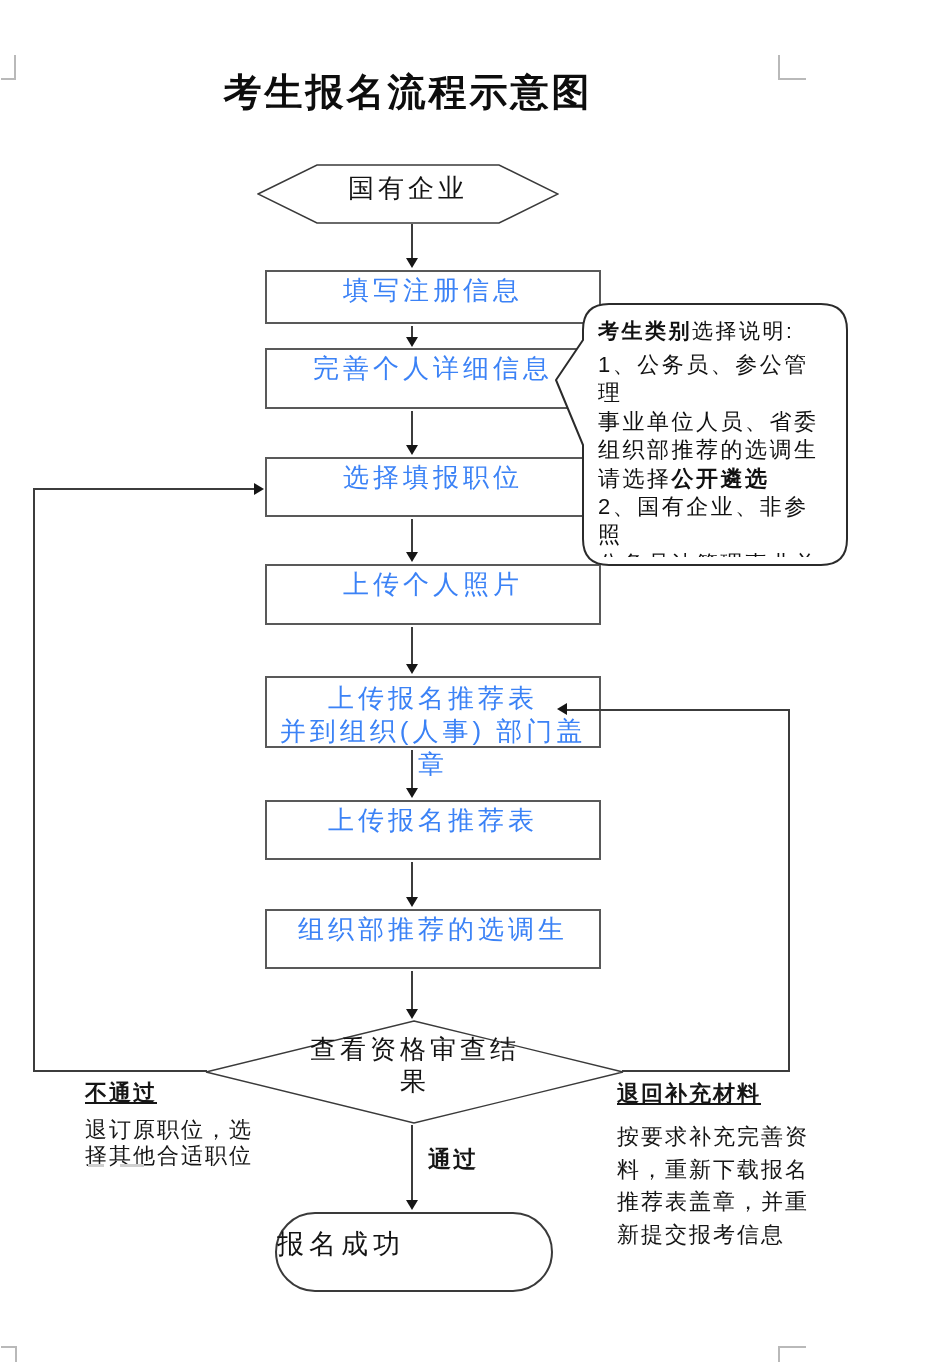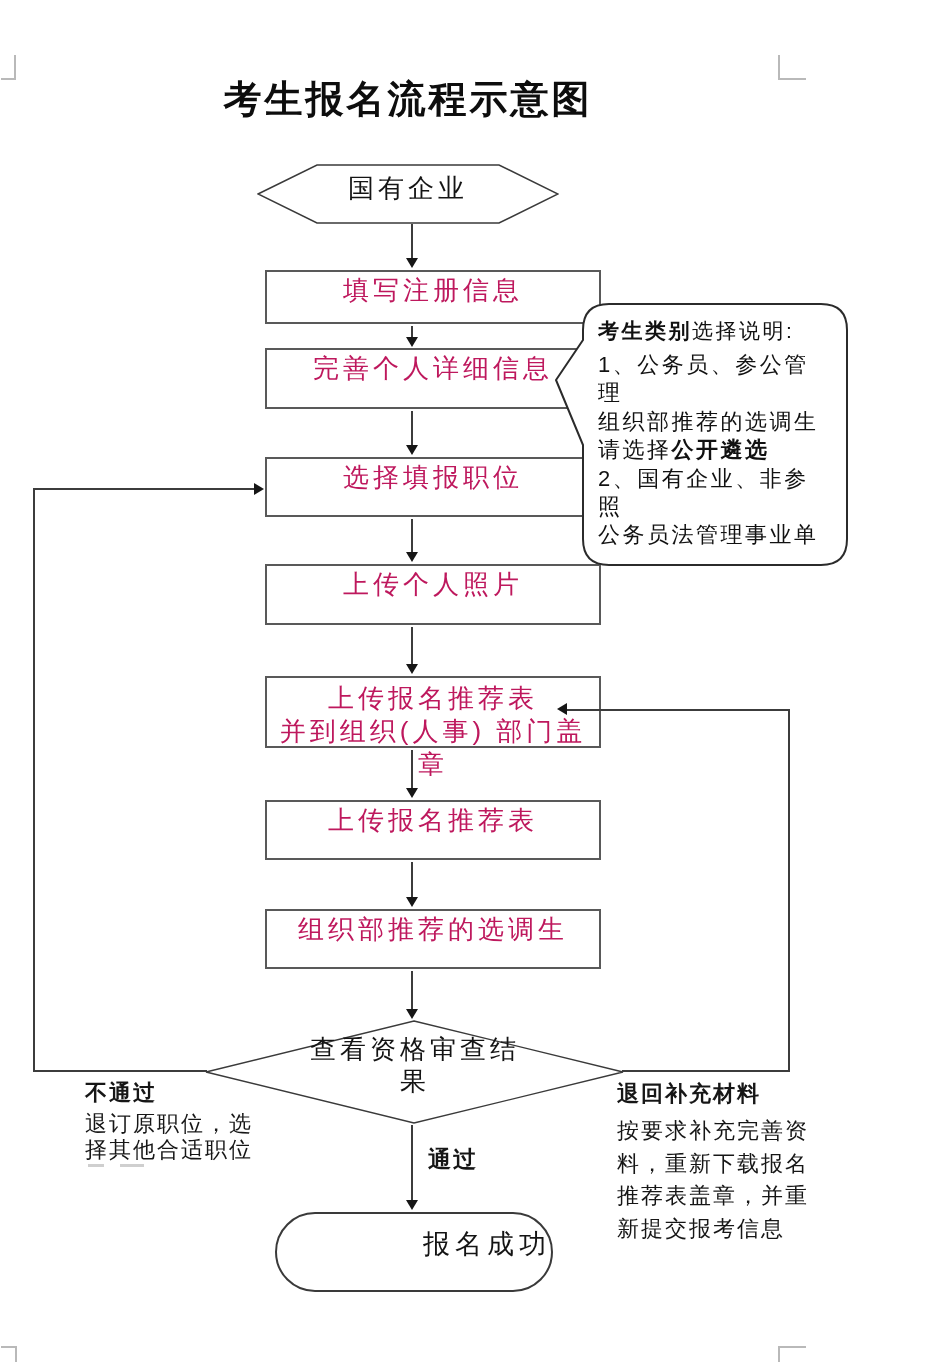--- a/index.html
+++ b/index.html
@@ -2,59 +2,59 @@
 <html><head>
 <meta charset="utf-8">
 <style>
   html,body{margin:0;padding:0;background:#e9e9e9;}
   .page{
     position:relative;width:930px;height:1362px;background:#ffffff;
     font-family:"Liberation Sans","DejaVu Sans",sans-serif;color:#1c1c1c;
     overflow:hidden;margin:0 auto;
   }
   .title{
-    position:absolute;left:158px;top:74px;width:500px;text-align:center;
+    position:absolute;left:158px;top:67px;width:500px;text-align:center;
     font-size:38px;font-weight:bold;letter-spacing:3px;color:#0d0d0d;
   }
   
   .box{
     position:absolute;left:265px;width:336px;box-sizing:border-box;
     border:2px solid #595959;background:#fff;text-align:center;
-    font-size:26px;letter-spacing:4px;line-height:31px;padding-top:3px;color:#be185d;
+    font-size:26px;letter-spacing:4px;line-height:31px;padding-top:3px;color:#3b82f6;
   }
   .b1{top:270px;height:54px;}
   .b2{top:348px;height:61px;}
   .b3{top:457px;height:60px;}
   .b4{top:564px;height:61px;}
   .b5{top:676px;height:72px;line-height:33px;padding-top:4px;}
   .b6{top:800px;height:60px;}
   .b7{top:909px;height:60px;}
   .shape{position:absolute;}
   .shape-label{position:absolute;text-align:center;font-size:26px;letter-spacing:4px;color:#141414;}
   .stadium{
     position:absolute;left:275px;top:1212px;width:278px;height:80px;box-sizing:border-box;
-    border:2px solid #3a3a3a;border-radius:40px;background:#fff;text-align:right;
+    border:2px solid #3a3a3a;border-radius:40px;background:#fff;text-align:left;
     font-size:27px;letter-spacing:5px;padding-top:12px;color:#141414;
   }
   
   .cline{position:absolute;background:#3c3c3c;}
   .ah-down{position:absolute;width:0;height:0;border-left:6px solid transparent;border-right:6px solid transparent;border-top:10px solid #161616;}
   .ah-right{position:absolute;width:0;height:0;border-top:6px solid transparent;border-bottom:6px solid transparent;border-left:10px solid #161616;}
   .ah-left{position:absolute;width:0;height:0;border-top:6px solid transparent;border-bottom:6px solid transparent;border-right:10px solid #161616;}
   
   .callout-text{
     position:absolute;left:598px;top:317px;width:234px;height:240px;overflow:hidden;
     font-size:22px;letter-spacing:2.5px;color:#111;
   }
   .callout-heading{height:34px;font-size:21px;}
   .callout-body{line-height:28.4px;}
   .callout-text b{font-weight:bold;}
   
   .branch{position:absolute;font-size:22px;letter-spacing:2px;color:#161616;}
-  .branch .bt{font-weight:bold;margin-bottom:4px;}
+  .branch .bt{font-weight:bold;margin-bottom:10px;text-decoration:underline;}
   .fail{left:85px;top:1080px;line-height:26.5px;}
   .ret{left:617px;top:1078px;line-height:32.8px;width:200px;}
   .pass{left:428px;top:1144px;font-weight:bold;font-size:23px;font-family:Liberation Mono, monospace;}
   .cutmark{position:absolute;background:#cfcfcf;height:3px;}
   
   .corner{position:absolute;}
   .c-tl{left:1px;top:55px;width:13px;height:23px;border-right:2px solid #b9b9b9;border-bottom:2px solid #b9b9b9;}
   .c-tr{left:778px;top:55px;width:26px;height:23px;border-left:2px solid #b9b9b9;border-bottom:2px solid #b9b9b9;}
   .c-bl{left:1px;top:1346px;width:14px;height:16px;border-right:2px solid #b9b9b9;border-top:2px solid #b9b9b9;}
   .c-br{left:778px;top:1346px;width:26px;height:16px;border-left:2px solid #b9b9b9;border-top:2px solid #b9b9b9;}
@@ -132,20 +132,21 @@
   <div class="cline" style="left:567px;top:709px;width:223px;height:2px;"></div>
   <div class="ah-left" style="left:557px;top:703px;"></div>
 
   <svg class="shape" style="left:552px;top:302px;" width="300" height="268">
     <path d="M57,2 H269 Q295,2 295,28 V237 Q295,263 269,263 H57 Q31,263 31,237 V143 L4,78 L31,38 V28 Q31,2 57,2 Z" fill="#ffffff" stroke="#2b2b2b" stroke-width="2"></path>
   </svg>
   <div class="callout-text">
     <div class="callout-heading"><b>考生类别</b><span>选择说明:</span></div>
     <div class="callout-body">
       <div><span>1、公务员、参公管理</span><b></b></div>
+      <div><span>事业单位人员、省委</span><b></b></div>
       <div><span>组织部推荐的选调生</span><b></b></div>
       <div><span>请选择</span><b>公开遴选</b></div>
       <div><span>2、国有企业、非参照</span><b></b></div>
       <div><span>公务员法管理事业单</span><b></b></div>
 
     </div>
   </div>
 
   <div class="branch fail">
     <div class="bt">不通过</div>

